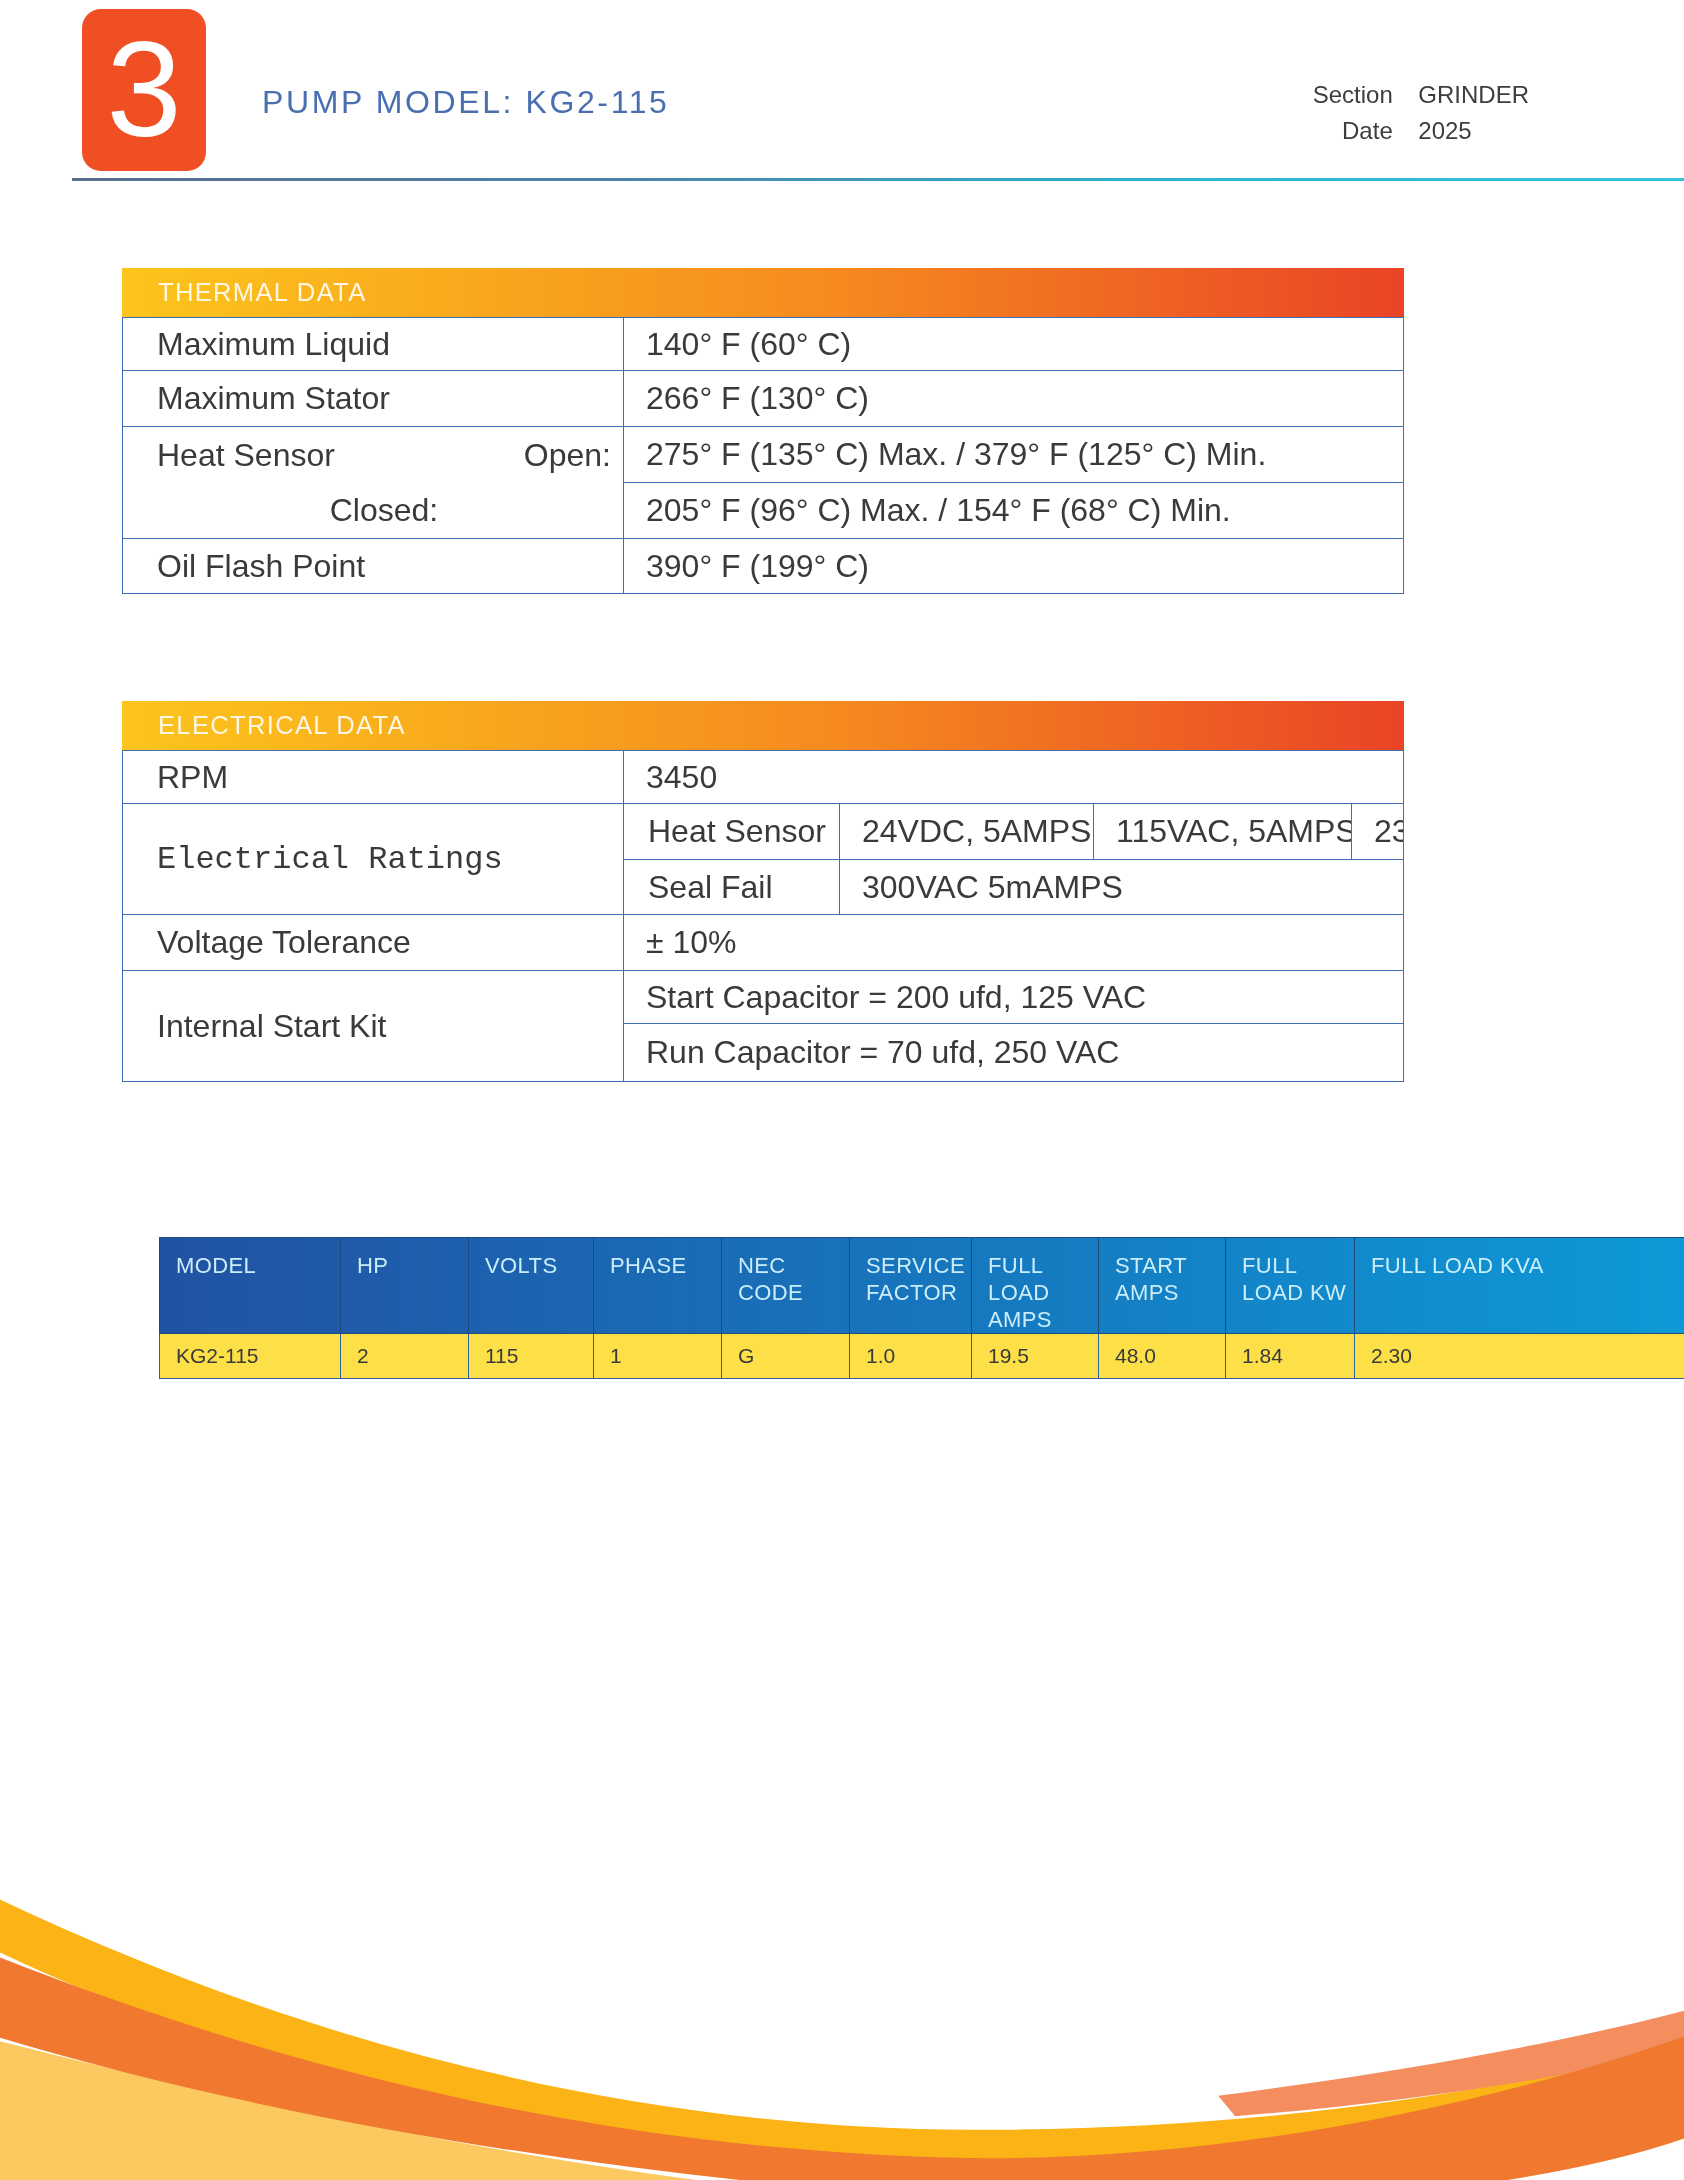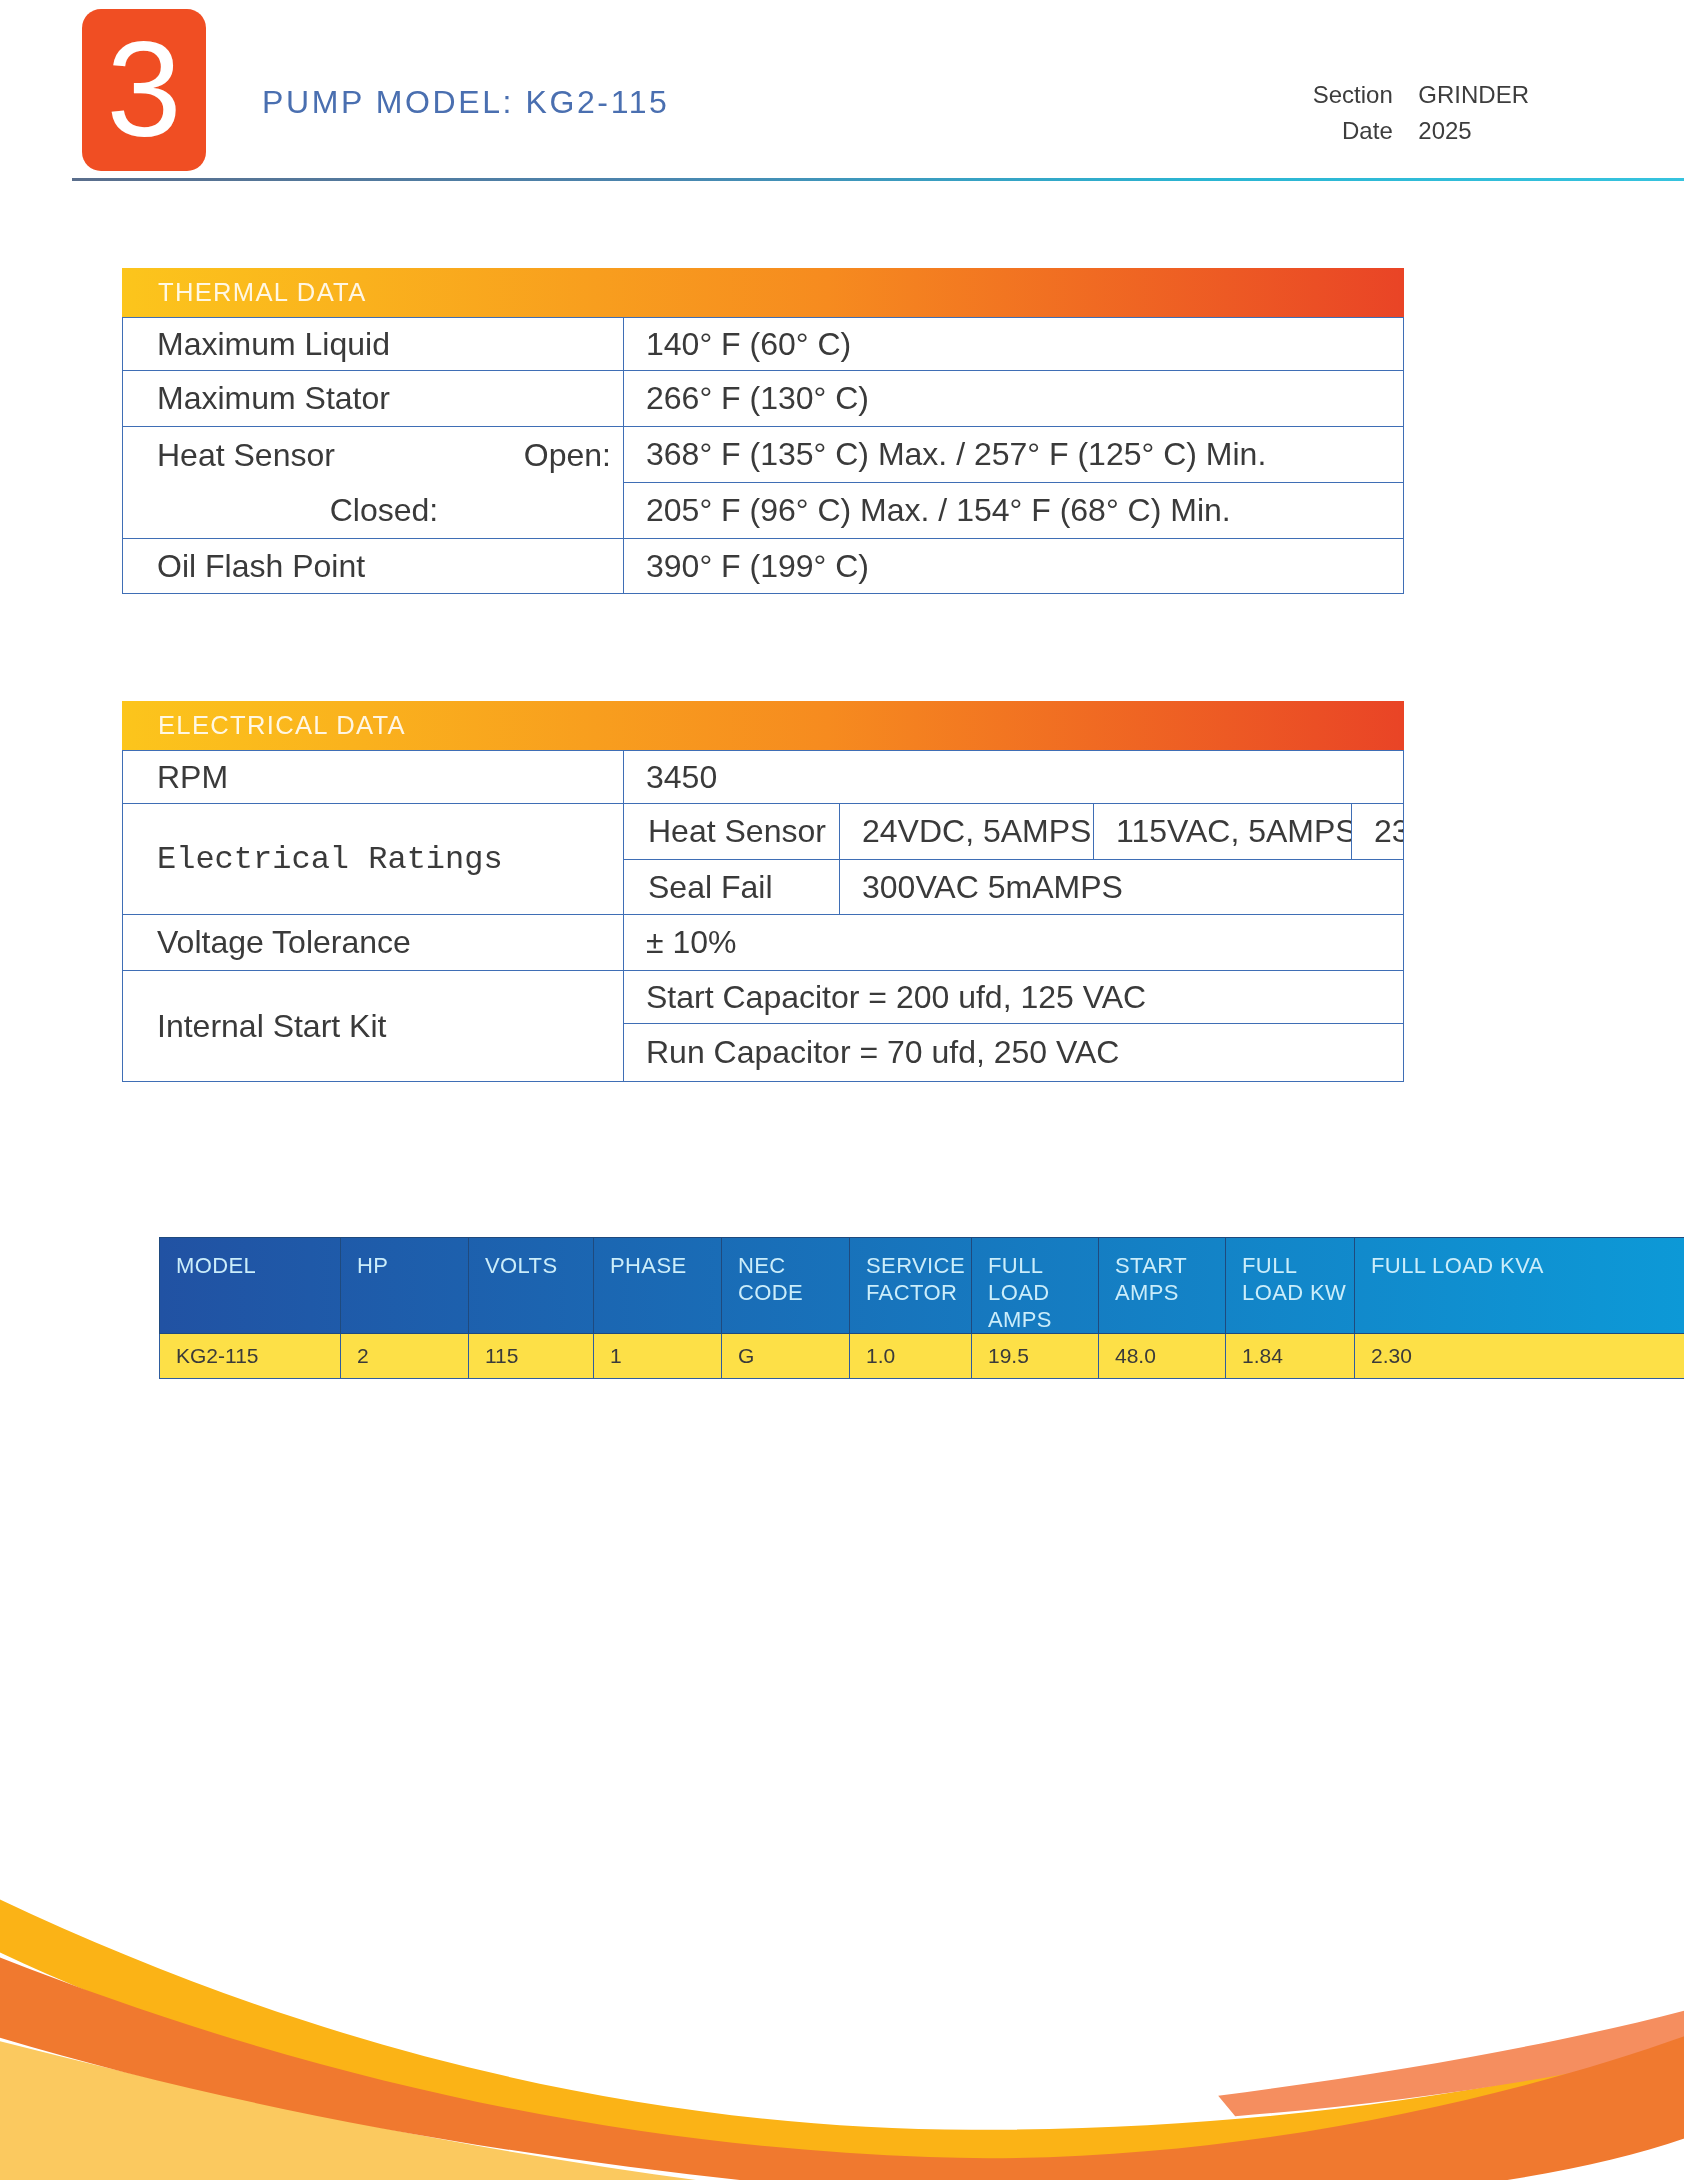--- a/index.html
+++ b/index.html
@@ -110,21 +110,21 @@
         <div class="hs-lines" style="margin:0;">
           <div class="hs-line">
             <span>Heat Sensor</span>
             <span>Open:</span>
           </div>
           <div class="hs-line second">
             <span>Closed:</span>
           </div>
         </div>
       </td>
-      <td>368° F (135° C) Max. / 257° F (125° C) Min.</td>
+      <td>275° F (135° C) Max. / 379° F (125° C) Min.</td>
     </tr>
     <tr style="height:55px">
       <td>205° F (96° C) Max. / 154° F (68° C) Min.</td>
     </tr>
     <tr style="height:55px">
       <td class="lbl">Oil Flash Point</td>
       <td>390° F (199° C)</td>
     </tr>
   </tbody>
     </table>

